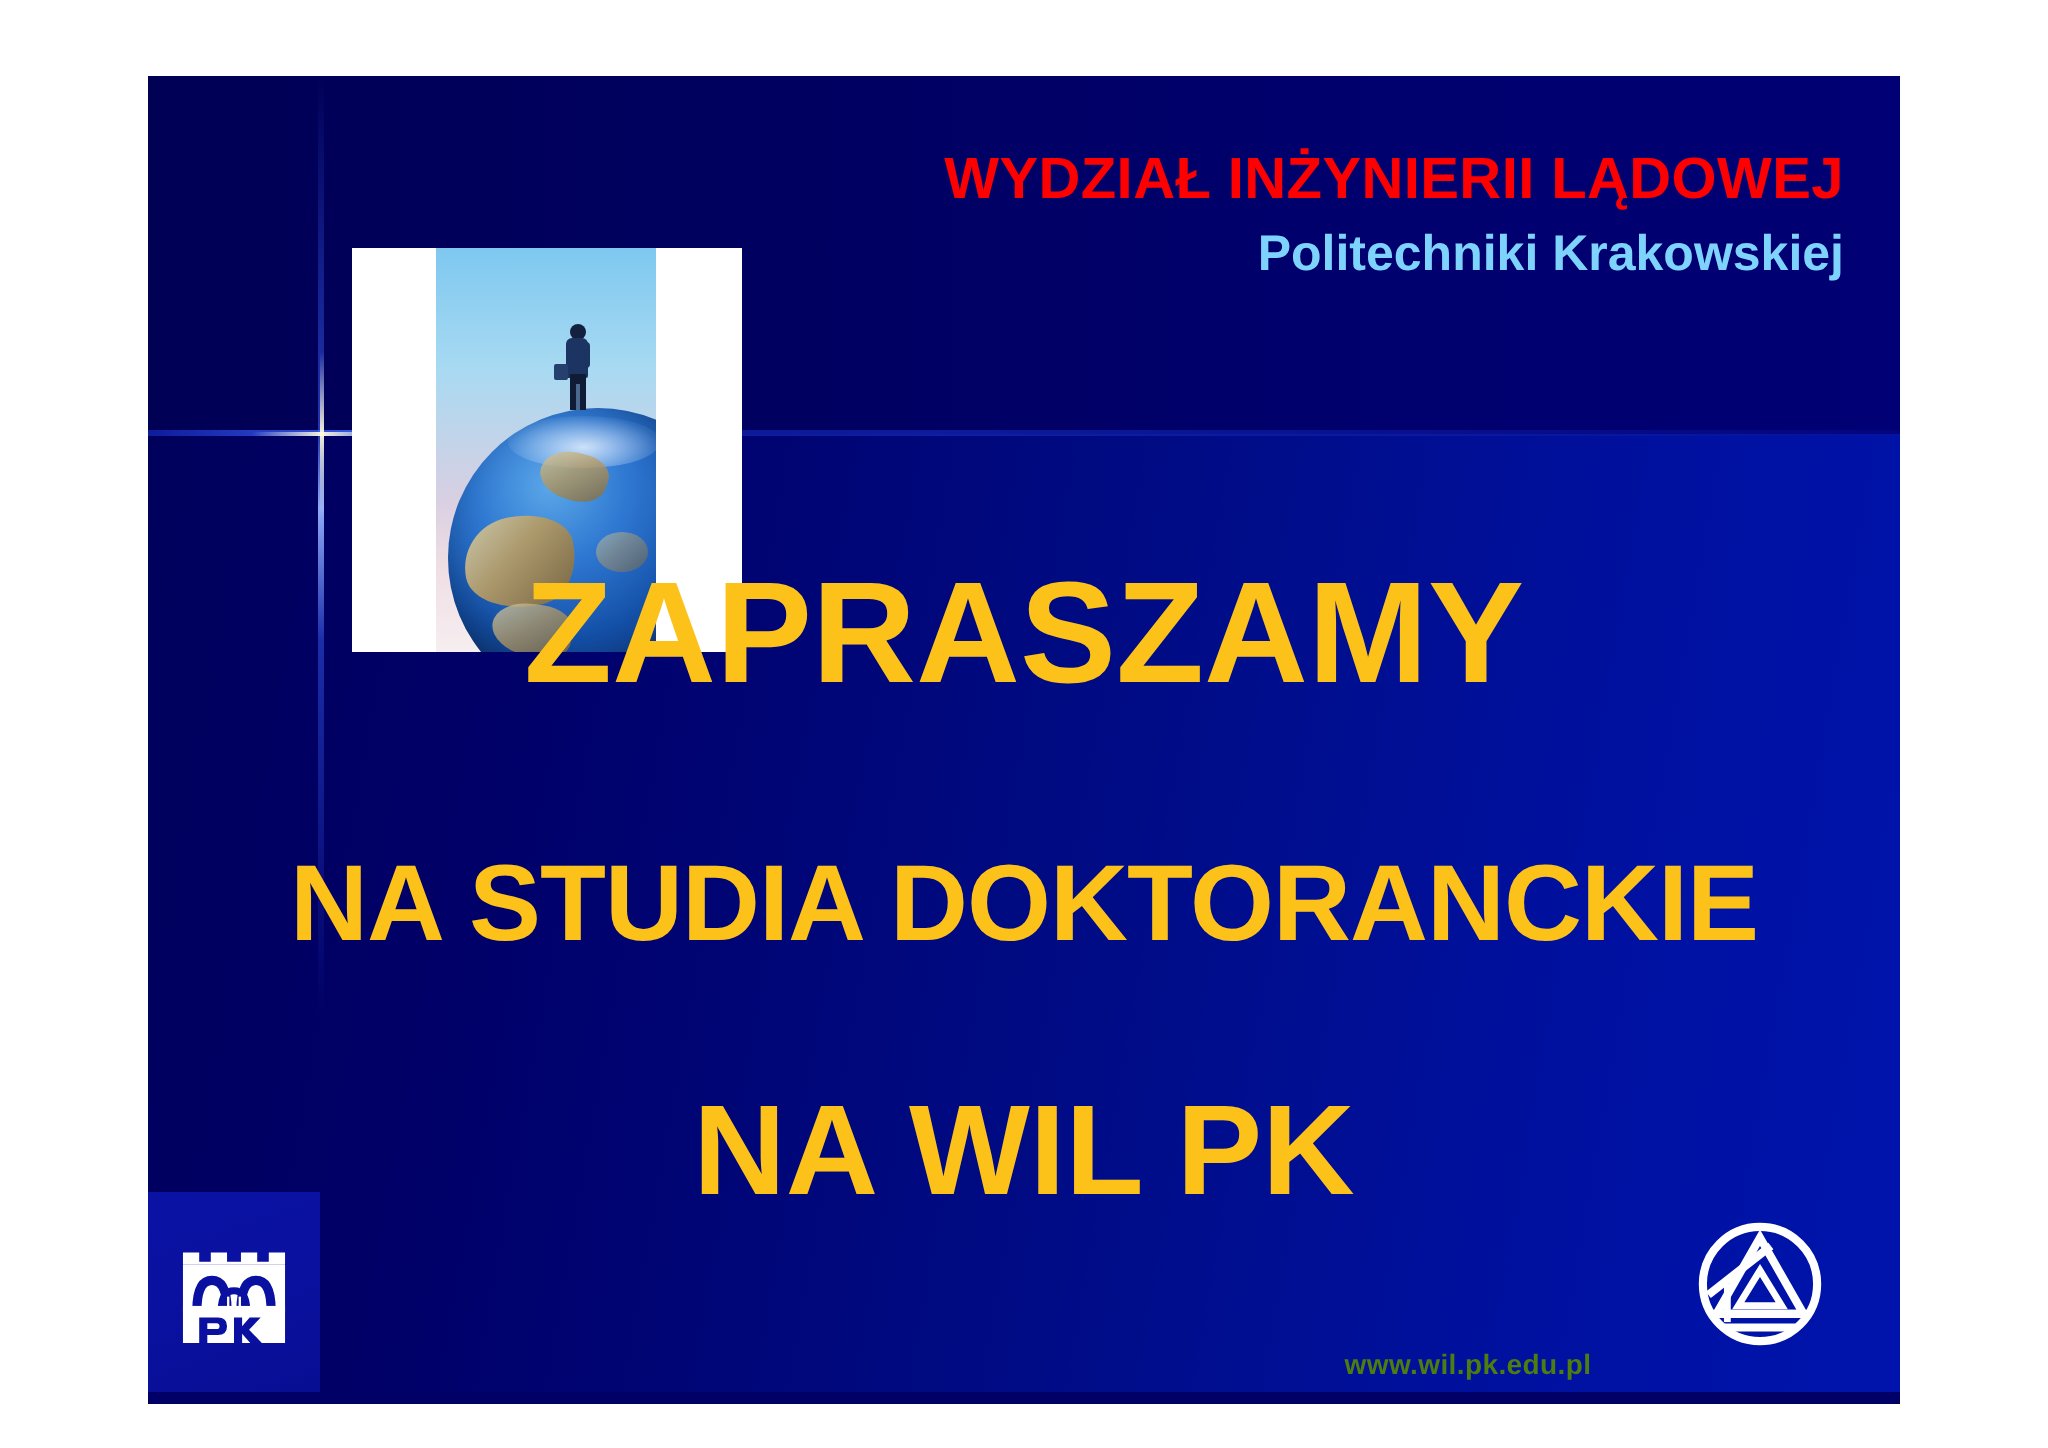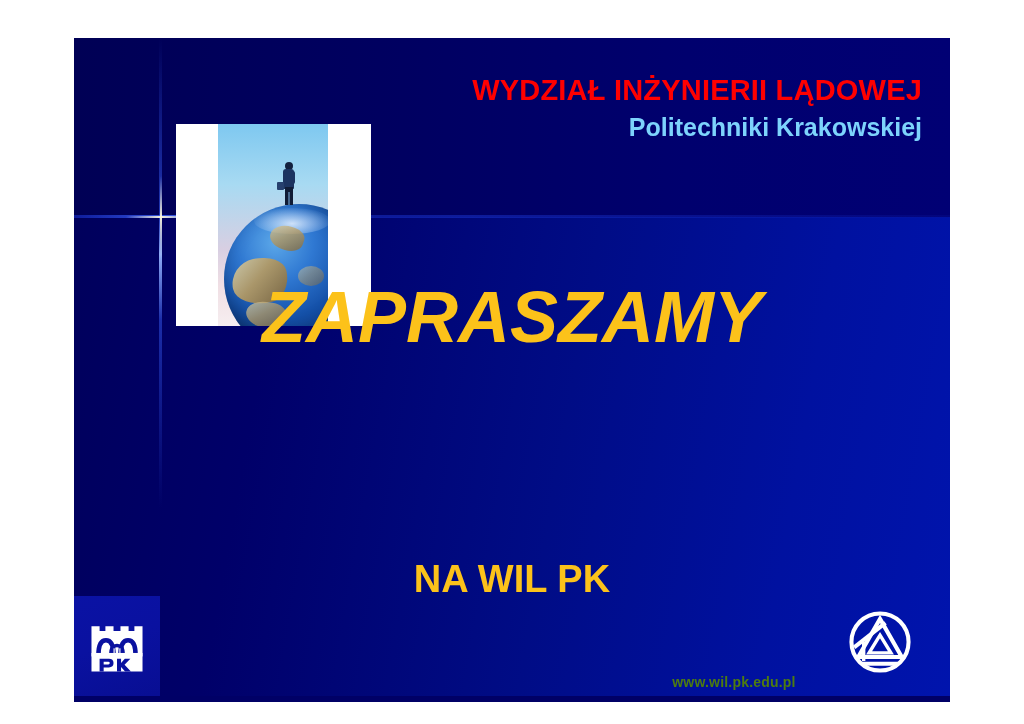--- a/index.html
+++ b/index.html
@@ -189,23 +189,23 @@
   .headline {
     position: absolute;
     left: 0;
     width: 876px;
     text-align: center;
     color: #fcc21a;
     font-weight: bold;
     letter-spacing: 0px;
     white-space: nowrap;
   }
-  .hl-1 { top: 238px; font-size: 72px; font-style: italic; }
+  .hl-1 { top: 238px; font-size: 72px; }
   .hl-2 { top: 383px; font-size: 54px; letter-spacing: -0.5px; }
-  .hl-3 { top: 500px; font-size: 38px; margin-top: 20px; }
+  .hl-3 { top: 500px; font-size: 64px; }
 
   
   .pk-box {
     position: absolute;
     left: 0;
     top: 558px;
     width: 86px;
     height: 100px;
     background: linear-gradient(160deg, #0a12a4 0%, #0a11a0 45%, #080e93 100%);
     display: flex;
@@ -269,20 +269,21 @@
           <div class="fig-body"></div>
           <div class="fig-arm"></div>
           <div class="fig-legs"></div>
           <div class="fig-gap"></div>
           <div class="fig-case"></div>
         </div>
       </div>
     </div>
 
     <div class="headline hl-1">ZAPRASZAMY</div>
+    <div class="headline hl-2">NA STUDIA DOKTORANCKIE</div>
     <div class="headline hl-3">NA WIL PK</div>
 
     <div class="pk-box">
       <svg class="pk-logo" viewBox="0 0 100 100">
 
         <path d="M6 26 L6 16 L20 16 L20 24 L30 24 L30 16 L44 16 L44 24 L56 24 L56 16 L70 16 L70 24 L80 24 L80 16 L94 16 L94 26 Z" fill="#ffffff"></path>
         <path d="M6 26 L94 26 L94 94 L6 94 Z" fill="#ffffff"></path>
 
         <path d="M14 66 Q14 36 31 36 Q48 36 48 66 L40 66 Q40 44 31 44 Q22 44 22 66 Z" fill="#0a11a0"></path>
         <path d="M52 66 Q52 36 69 36 Q86 36 86 66 L78 66 Q78 44 69 44 Q60 44 60 66 Z" fill="#0a11a0"></path>

